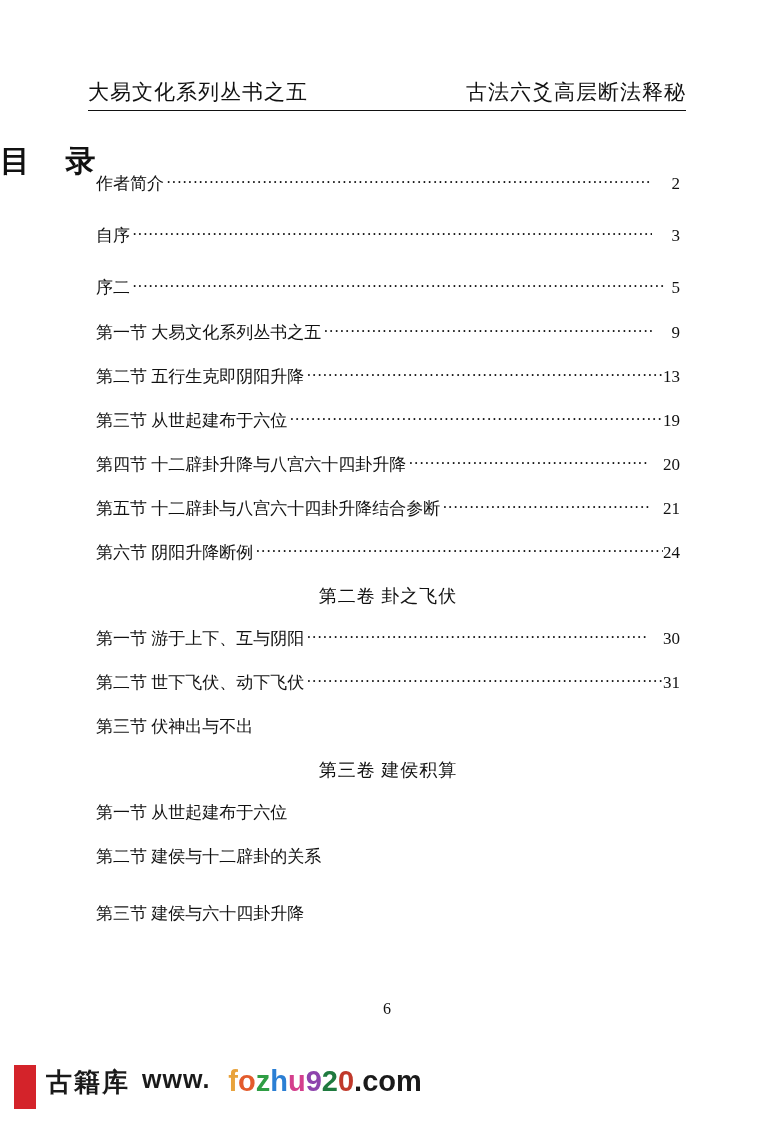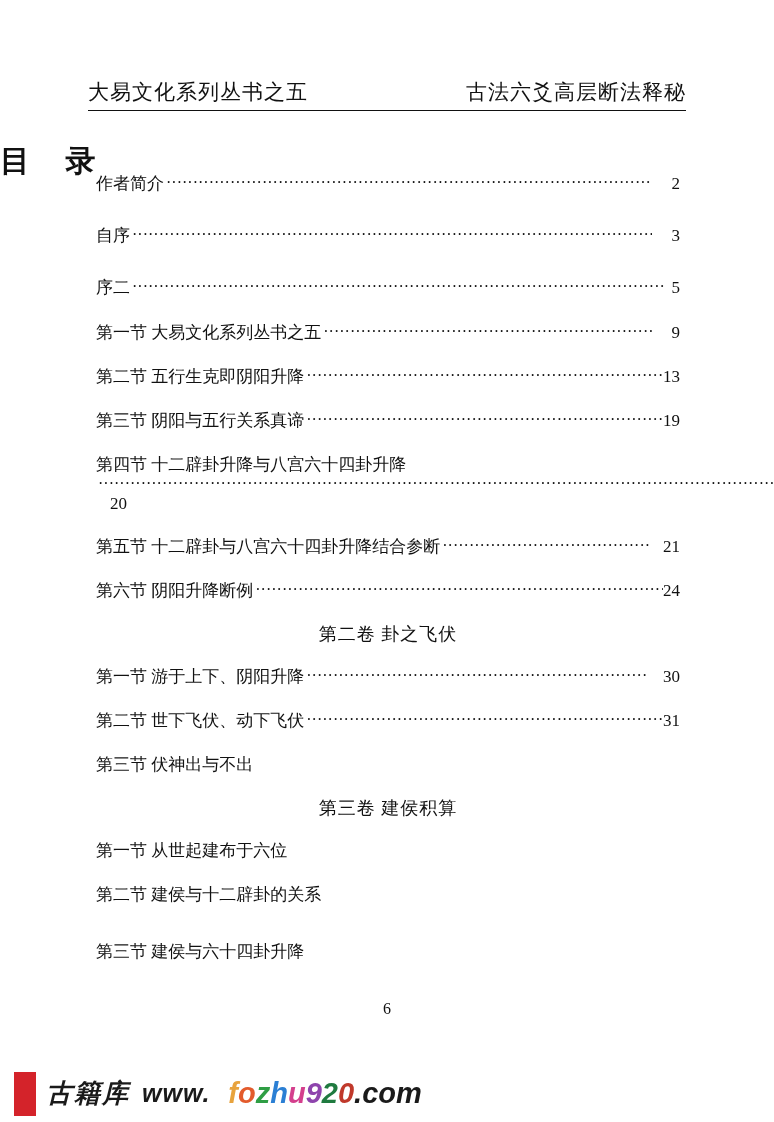--- a/index.html
+++ b/index.html
@@ -101,22 +101,20 @@
   }
 
   
   .watermark {
     position: absolute;
     left: 0;
     top: 1065px;
     width: 627px;
     height: 57px;
     display: flex;
-    align-items: center;
-    font-style: italic;
   }
   .wm-box {
     width: 22px;
     height: 44px;
     background: #d4232a;
     margin-left: 14px;
     margin-right: 10px;
   }
   .wm-cn {
     font-size: 26px;
@@ -182,42 +180,42 @@
         <span class="label">第一节  大易文化系列丛书之五</span>
         <span class="leader">································································································································································</span>
         <span class="page-no">9</span>
       </div>
       <div class="entry" style="margin-bottom: 21px;">
         <span class="label">第二节  五行生克即阴阳升降</span>
         <span class="leader">································································································································································</span>
         <span class="page-no">13</span>
       </div>
       <div class="entry" style="margin-bottom: 21px;">
-        <span class="label">第三节  阴阳与五行关系真谛</span>
+        <span class="label">第三节  从世起建布于六位</span>
         <span class="leader">································································································································································</span>
         <span class="page-no">19</span>
       </div>
-      <div class="entry wide-gap" style="margin-bottom: 21px; flex-direction: column;">
+      <div class="entry wide-gap" style="margin-bottom: 21px;">
         <span class="label">第四节  十二辟卦升降与八宫六十四卦升降</span>
         <span class="leader">································································································································································</span>
         <span class="page-no">20</span>
       </div>
       <div class="entry wide-gap" style="margin-bottom: 21px;">
         <span class="label">第五节  十二辟卦与八宫六十四卦升降结合参断</span>
         <span class="leader">································································································································································</span>
         <span class="page-no">21</span>
       </div>
       <div class="entry" style="margin-bottom: 20px; justify-content: center;">
         <span class="label">第六节  阴阳升降断例</span>
         <span class="leader">································································································································································</span>
         <span class="page-no">24</span>
       </div>
       <div class="section-title" style="margin-bottom: 19px;">第二卷  卦之飞伏</div>
       <div class="entry wide-gap" style="margin-bottom: 21px;">
-        <span class="label">第一节  游于上下、阴阳升降</span>
+        <span class="label">第一节  游于上下、互与阴阳</span>
         <span class="leader">································································································································································</span>
         <span class="page-no">30</span>
       </div>
       <div class="entry" style="margin-bottom: 21px;">
         <span class="label">第二节  世下飞伏、动下飞伏</span>
         <span class="leader">································································································································································</span>
         <span class="page-no">31</span>
       </div>
       <div class="entry no-leader" style="margin-bottom: 20px;">
         <span class="label">第三节  伏神出与不出</span>

